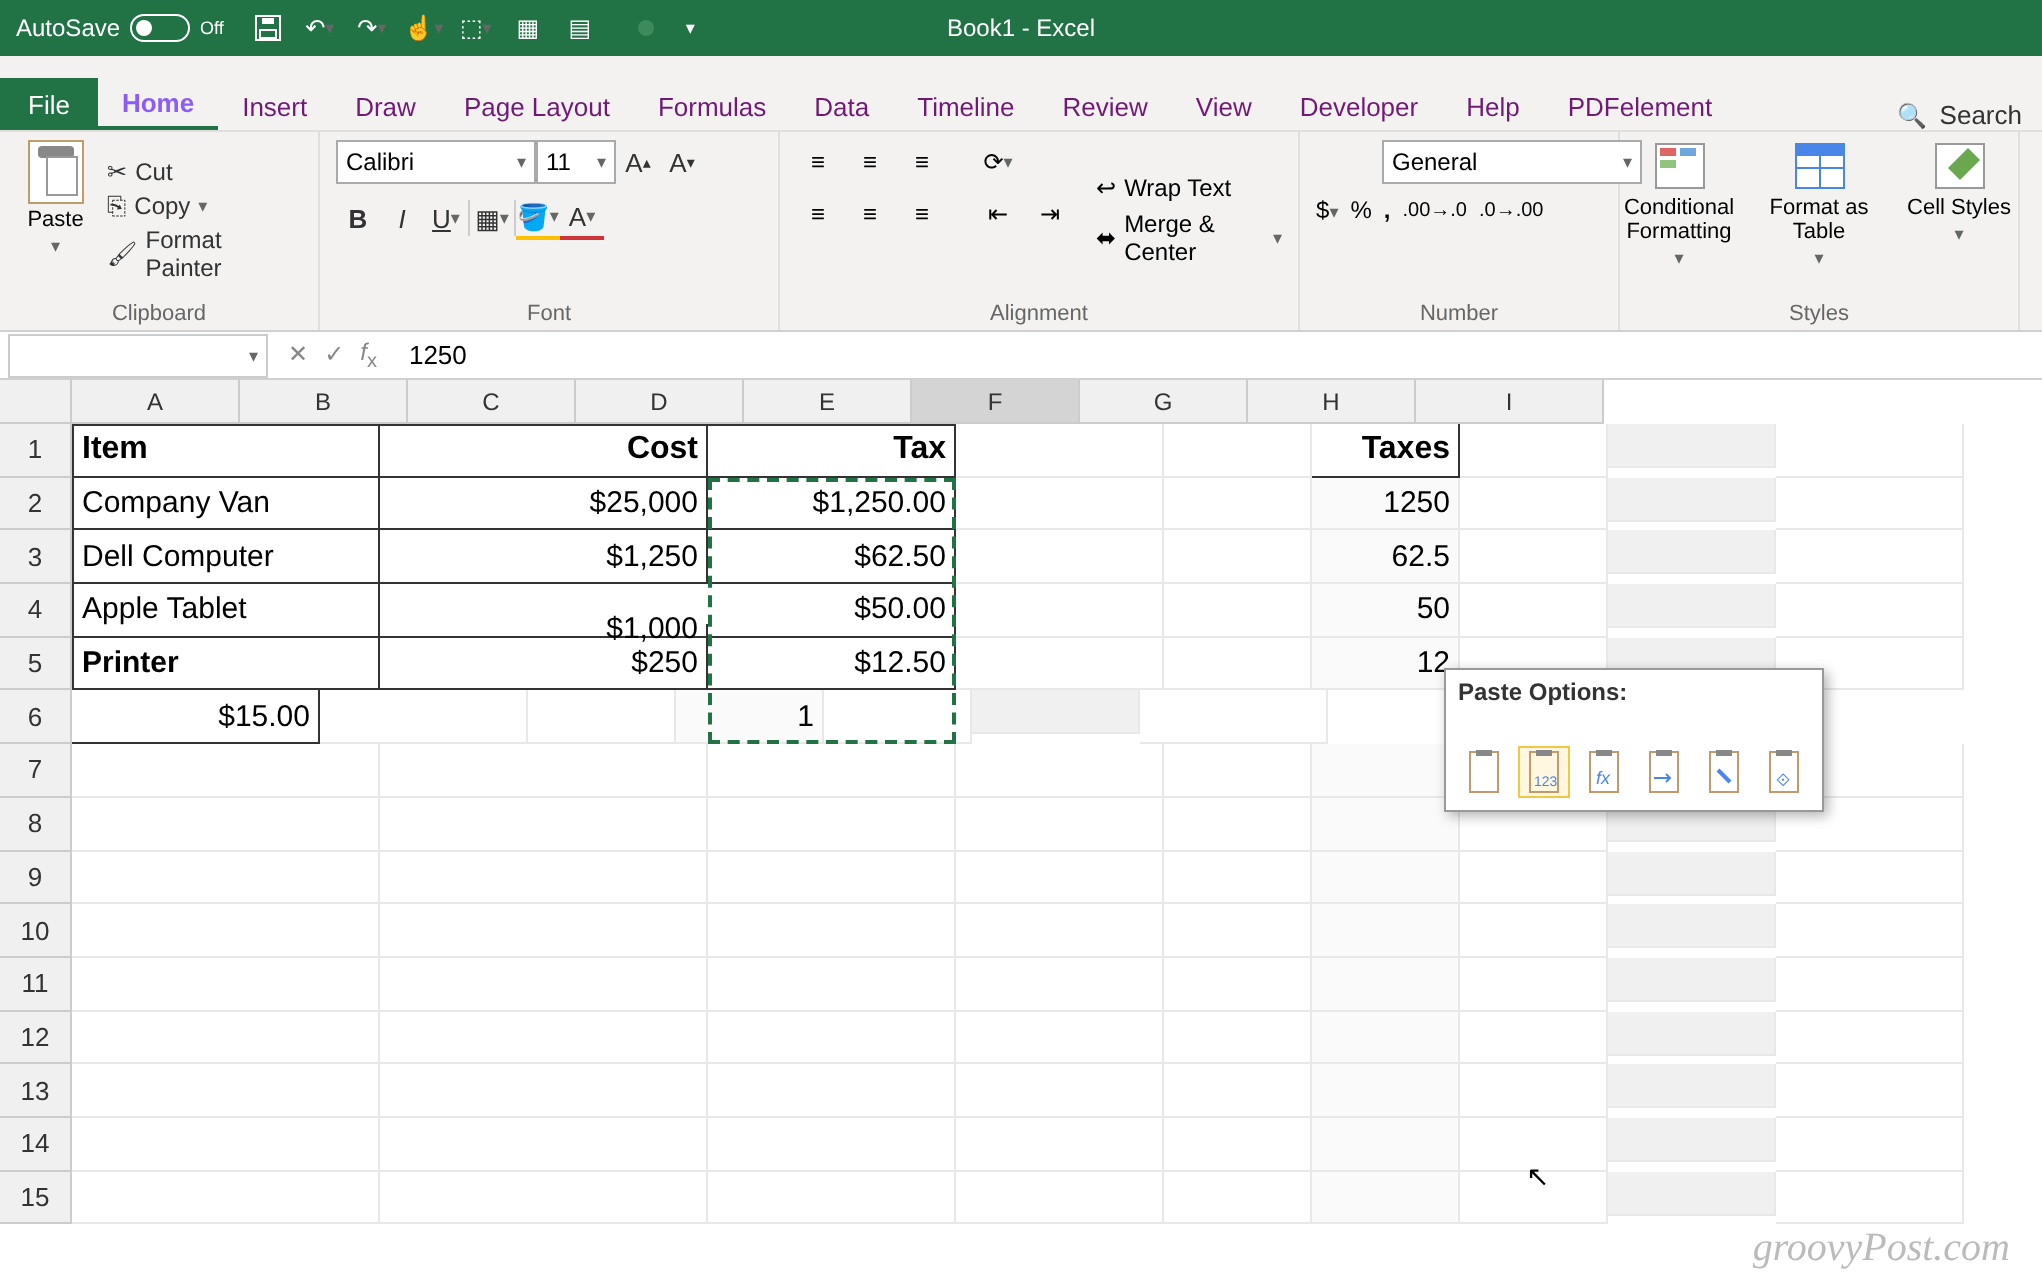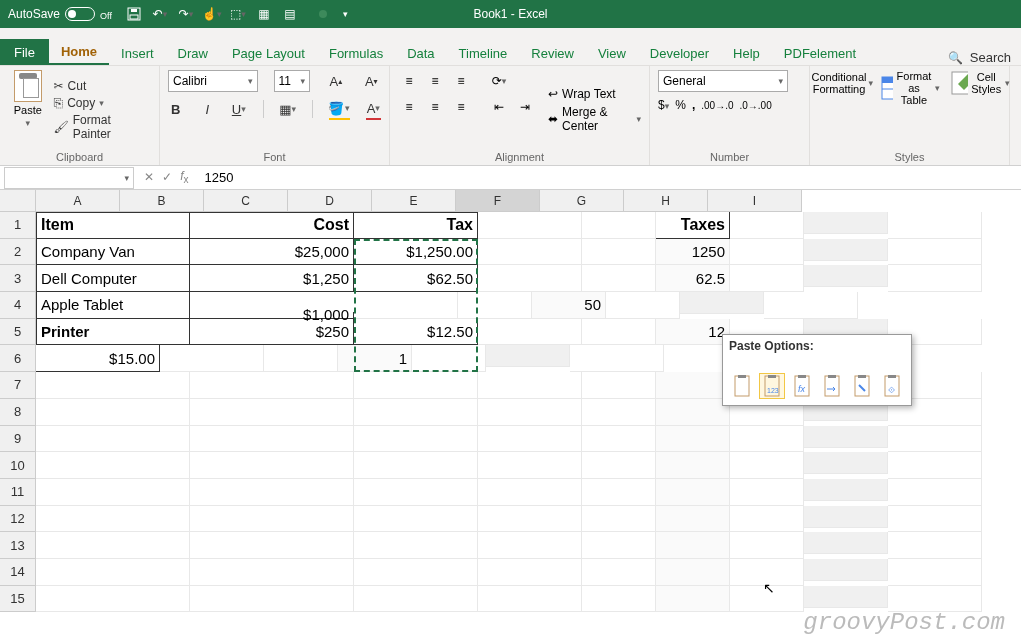--- a/index.html
+++ b/index.html
@@ -1,69 +1,69 @@
 <!DOCTYPE html>
 <html><head>
 <meta charset="utf-8">
 <style>
 * { box-sizing: border-box; margin: 0; padding: 0; font-family: "Segoe UI", Arial, sans-serif; }
 body { background: #fff; width: 1021px; height: 642px; overflow: hidden; position: relative; font-size: 12px; }
 
 
 .titlebar { height: 28px; background: #217346; display: flex; align-items: center; color: #fff; font-size: 12px; position: relative; }
-.titlebar .autosave { display: flex; align-items: flex-end; gap: 5px; padding-left: 8px; }
+.titlebar .autosave { display: flex; align-items: center; gap: 5px; padding-left: 8px; }
 .autosave-toggle { width: 30px; height: 14px; border: 1px solid #fff; border-radius: 8px; position: relative; }
 .autosave-toggle::before { content:''; width:8px; height:8px; border-radius:50%; background:#fff; position:absolute; left:2px; top:2px;}
 .qat { display:flex; align-items:center; gap:12px; margin-left:15px; }
 .qat .q-icon { width:14px; height:14px; display:flex; align-items:center; justify-content:center; color:#fff; font-size:12px;}
 .titlebar .title { position:absolute; left:50%; transform:translateX(-50%); }
 .status-dot { width:8px;height:8px;border-radius:50%;background:#3d8a5b;margin-left:10px;}
 
 
 .tabbar { height: 38px; background: #f3f2f1; border-bottom: 1px solid #e1dfdd; display:flex; align-items:flex-end; font-size:13px; }
 .tabbar .file-tab { background:#217346; color:#fff; padding: 5px 14px; height:26px; display:flex; align-items:center;}
-.tabbar .tab { padding: 4px 12px 4px; color:#15803d; cursor:pointer;}
-.tabbar .tab.active { color:#a16207; font-weight:600; border-bottom:2px solid #217346; }
+.tabbar .tab { padding: 4px 12px 4px; color:#701a75; cursor:pointer;}
+.tabbar .tab.active { color:#8b5cf6; font-weight:600; border-bottom:2px solid #217346; }
 .tabbar .right { margin-left:auto; display:flex; align-items:center; gap:6px; padding-right:10px; color:#333;}
 .tabbar .right .search-icon { font-size:12px; }
 
 
 .ribbon { height: 100px; background: #f3f2f1; border-bottom: 1px solid #d0d0d0; display:flex; }
 .ribbon-group { border-right: 1px solid #e1dfdd; padding: 4px 8px 2px; display:flex; flex-direction:column; justify-content:space-between; }
 .ribbon-group-label { text-align:center; font-size:11px; color:#666; padding-top:2px; position:relative;}
 .ribbon-content { display:flex; gap:6px; flex:1;}
 
 
 .paste-big { display:flex; flex-direction:column; align-items:center; gap:2px; font-size:11px; width:40px;}
 .paste-icon { width:28px; height:32px; border:1px solid #c39b6a; background:#fff; position:relative;}
 .paste-icon::before{content:'';position:absolute;top:2px;left:4px;width:18px;height:6px;background:#888;border-radius:2px;}
 .paste-icon::after{content:'';position:absolute;bottom:3px;right:2px;width:14px;height:18px;background:#fff;border:1px solid #999;}
 .clip-stack { display:flex; flex-direction:column; gap:3px; font-size:12px; color:#333; justify-content:center;}
 .clip-stack div { display:flex; align-items:center; gap:4px;}
 
 
-.font-row { display:flex; align-items:center; gap:16px;}
+.font-row { display:flex; align-items:center; gap:0;}
 .font-name-box { width:100px; height:22px; border:1px solid #aaa; background:#fff; padding:0 4px; display:flex; align-items:center; justify-content:space-between; font-size:12px;}
 .font-size-box { width:40px; height:22px; border:1px solid #aaa; background:#fff; padding:0 4px; display:flex; align-items:center; justify-content:space-between; font-size:12px;}
 .font-btn { width:22px; height:22px; display:flex; align-items:center; justify-content:center; font-size:13px; color:#333;}
 .font-underbar { border-bottom:2px solid #d13438;}
 .font-underbar-y { border-bottom:2px solid #ffc000;}
 
 
 .align-grid { display:flex; flex-direction:column; gap:4px;}
 .align-row { display:flex; gap:4px;}
 .align-btn { width:22px; height:22px; display:flex; align-items:center; justify-content:center;}
 .wrap-merge { display:flex; flex-direction:column; gap:4px; margin-left:6px; font-size:12px; justify-content:center;}
 .wrap-merge div { display:flex; align-items:center; gap:4px;}
-.general-box { width:130px; height:22px; border:1px solid #aaa; background:#fff; display:flex; align-items:center; justify-content:space-between; padding:0 4px; font-size:12px;}
+.general-box { width:130px; height:22px; border:1px solid #aaa; background:#fff; display:flex; align-items:center; justify-content:space-between; padding:0 4px; font-size:12px;margin-left:33px;}
 .num-row { display:flex; gap:6px; align-items:center;}
 
 
 .styles-stack { display:flex; gap:10px; align-items:flex-start;}
-.style-btn { display:flex; flex-direction:row; align-items:center; gap:2px; font-size:11px; text-align:center; width:60px; }
+.style-btn { display:flex; flex-direction:column; align-items:center; gap:2px; font-size:11px; text-align:center; width:60px; }
 .style-icon { width:28px; height:26px;}
 
 
 .formula-bar { height: 24px; border-bottom:1px solid #d0d0d0; display:flex; align-items:center; background:#fff;}
 .name-box { width:130px; height:22px; border:1px solid #ccc; margin-left:4px; display:flex; align-items:center; padding:0 4px; font-size:12px; background:#fff; justify-content:space-between;}
 .fb-btns { display:flex; gap:8px; padding:0 10px; color:#888; align-items:center;}
 .fb-input { flex:1; padding:0 6px; font-size:13px;}
 
 
 .sheet { position:relative; }
@@ -88,21 +88,21 @@
 .paste-opts { display:flex; gap:4px;}
 .paste-opt { width:26px; height:26px; border:1px solid transparent; display:flex; align-items:center; justify-content:center; position:relative;}
 .paste-opt.hover { border:1px solid #f2c744; background:#fff7e0;}
 .clip-svg { width:18px;height:22px;}
 
 
 .preview-col { background:#fafafa;}
 
 .cursor-arrow { position:absolute; left:763px; top:390px; z-index:30; font-size:14px; color:#000; pointer-events:none;}
 
-.watermark { position:absolute; right:16px; bottom:6px; font-size:24px; color:#bbb; font-style:italic; font-family:Liberation Mono, monospace; z-index:50;}
+.watermark { position:absolute; right:16px; bottom:6px; font-size:20px; color:#bbb; font-style:italic; font-family:Liberation Serif, serif; z-index:50;}
 .chevron-down { font-size:9px; color:#666; }
 .chevron-down::before { content:"▾"; }
 
 svg { display:block; }
 </style>
 </head>
 <body>
 
 <div class="titlebar">
   <div class="autosave">
@@ -361,20 +361,21 @@
         <div class="cell col-e"></div>
         <div class="cell col-f right-align preview-col">62.5</div>
         <div class="cell col-g"></div>
         <div class="cell col-h"></div>
         <div class="cell col-i"></div>
       </div>
       <div class="grid-row">
         <div class="row-h">4</div>
         <div class="cell col-a" style="border-right: 1px solid rgb(51, 51, 51); border-bottom: 1px solid rgb(51, 51, 51); border-left: 1px solid rgb(51, 51, 51);">Apple Tablet</div>
         <div class="cell col-b right-align" style="border-right: 1px solid rgb(51, 51, 51); border-bottom: 1px solid rgb(51, 51, 51); margin-top: 20px;">$1,000</div>
+        <div class="cell col-c right-align" style="border-right: 1px solid rgb(51, 51, 51); border-bottom: 1px solid rgb(51, 51, 51);">$50.00</div>
         <div class="cell col-d"></div>
         <div class="cell col-e"></div>
         <div class="cell col-f right-align preview-col">50</div>
         <div class="cell col-g"></div>
         <div class="cell col-h"></div>
         <div class="cell col-i"></div>
       </div>
       <div class="grid-row">
         <div class="row-h">5</div>
         <div class="cell col-a" style="border-right: 1px solid rgb(51, 51, 51); border-bottom: 1px solid rgb(51, 51, 51); border-left: 1px solid rgb(51, 51, 51); font-weight: bold;">Printer</div>

